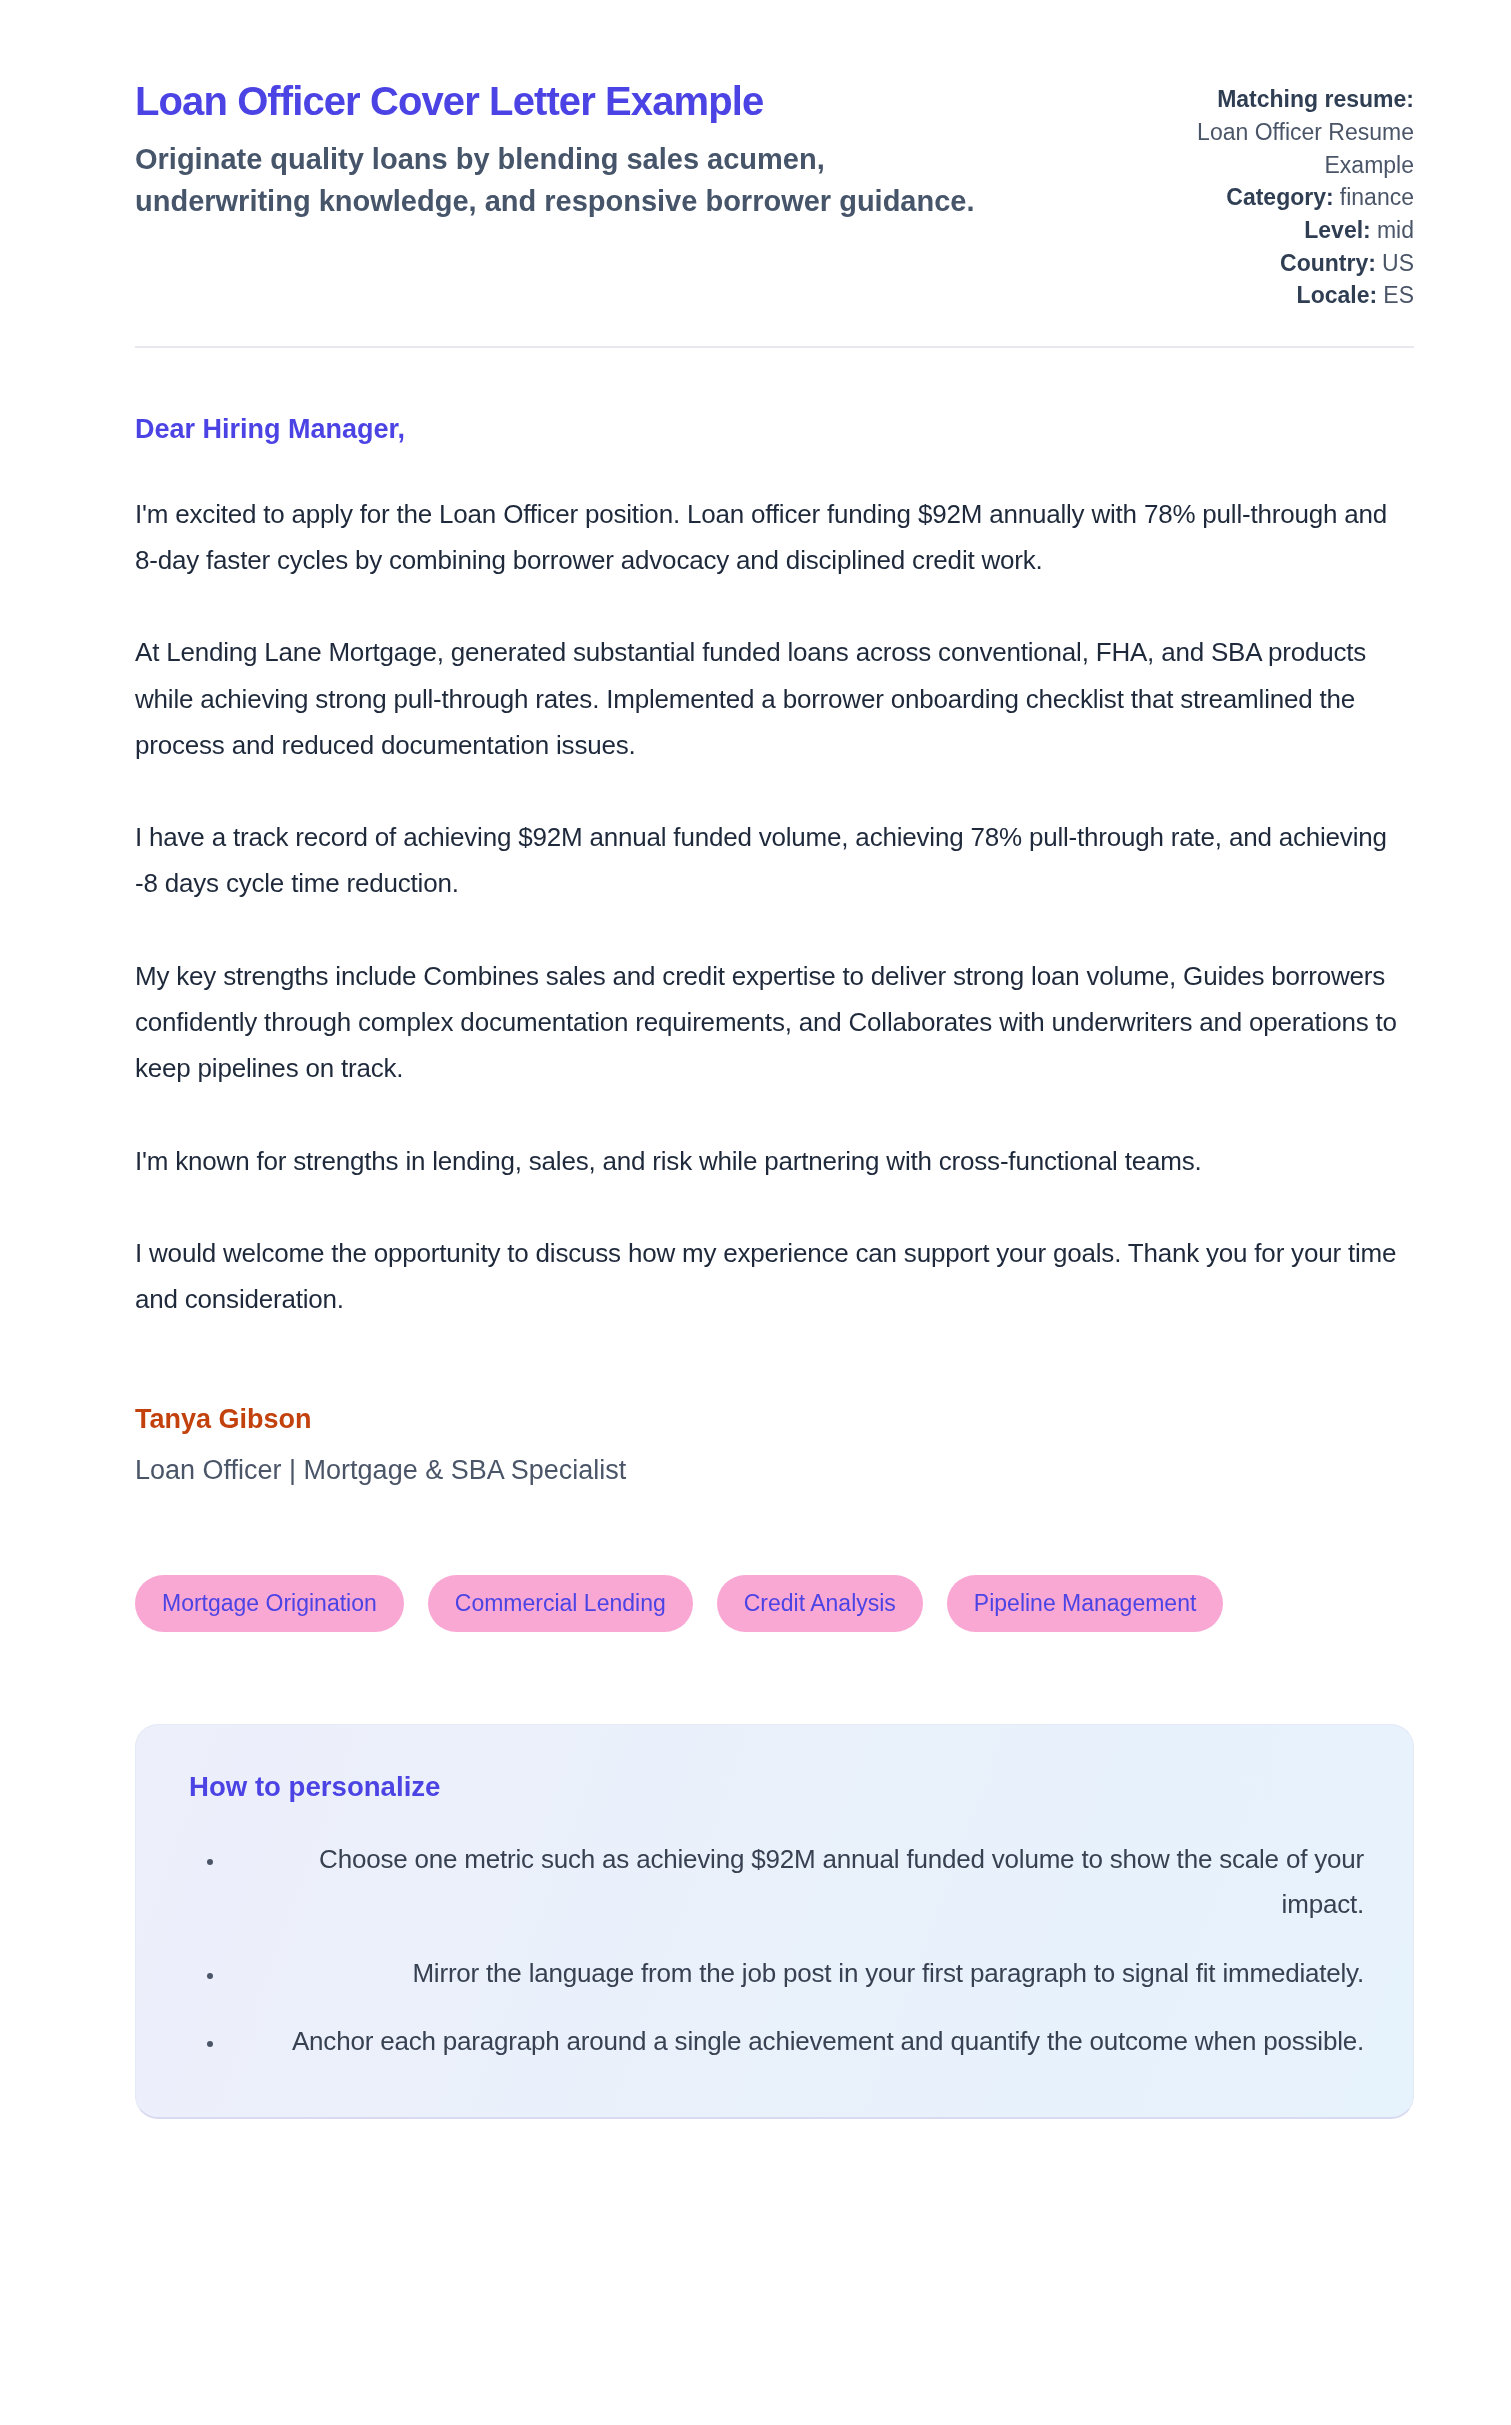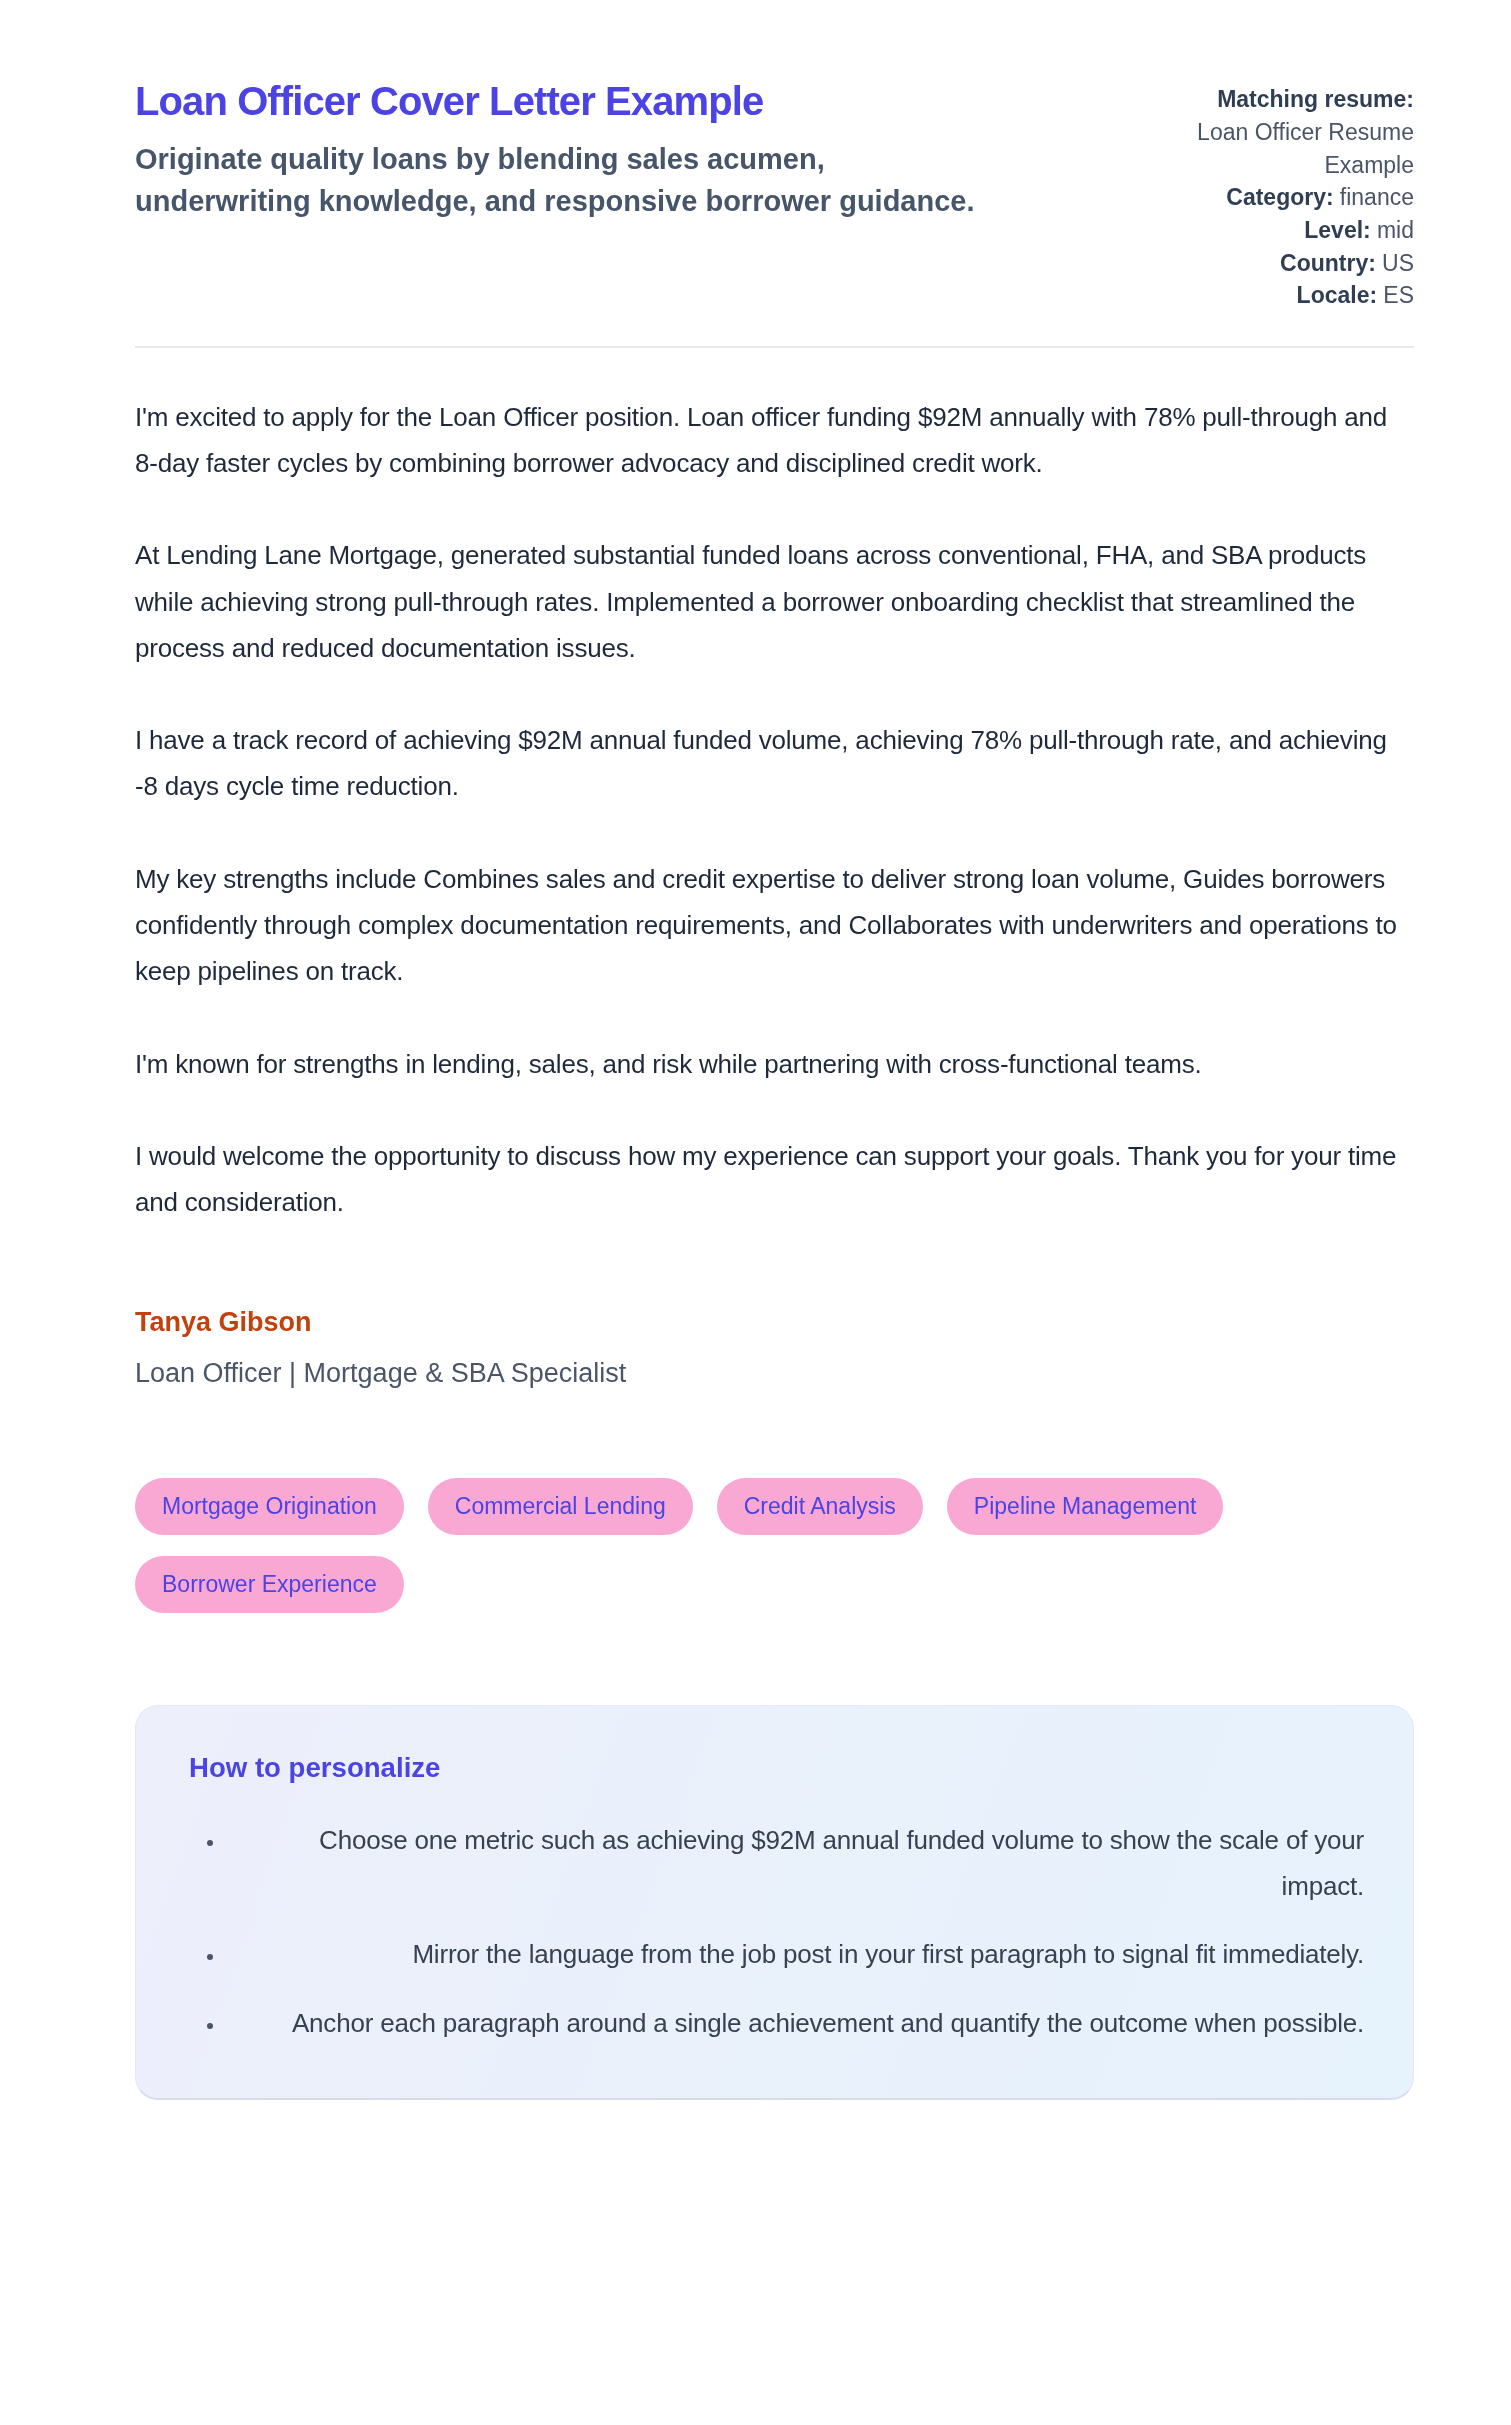--- a/index.html
+++ b/index.html
@@ -153,37 +153,37 @@
       </div>
       <div>
         <span class="meta-label">Locale:</span><span>ES</span>
       </div>
     </aside>
   </header>
 
   <hr class="divider">
 
   <main>
+    <p class="greeting">Dear Hiring Manager,</p>
 
     <p class="para">I'm excited to apply for the Loan Officer position. Loan officer funding $92M annually with 78% pull-through and 8-day faster cycles by combining borrower advocacy and disciplined credit work.</p>
     <p class="para">At Lending Lane Mortgage, generated substantial funded loans across conventional, FHA, and SBA products while achieving strong pull-through rates. Implemented a borrower onboarding checklist that streamlined the process and reduced documentation issues.</p>
     <p class="para">I have a track record of achieving $92M annual funded volume, achieving 78% pull-through rate, and achieving -8 days cycle time reduction.</p>
     <p class="para">My key strengths include Combines sales and credit expertise to deliver strong loan volume, Guides borrowers confidently through complex documentation requirements, and Collaborates with underwriters and operations to keep pipelines on track.</p>
     <p class="para">I'm known for strengths in lending, sales, and risk while partnering with cross-functional teams.</p>
     <p class="para">I would welcome the opportunity to discuss how my experience can support your goals. Thank you for your time and consideration.</p>
 
     <p class="sig-name">Tanya Gibson</p>
     <p class="sig-role">Loan Officer | Mortgage &amp; SBA Specialist</p>
 
     <div class="skills">
       <span class="pill">Mortgage Origination</span>
       <span class="pill">Commercial Lending</span>
       <span class="pill">Credit Analysis</span>
       <span class="pill">Pipeline Management</span>
-      <span class="pill">Borrower Experience</span>
     </div>
 
     <section class="tips-box">
       <h2>How to personalize</h2>
       <ul>
         <li>Choose one metric such as achieving $92M annual funded volume to show the scale of your impact.</li>
         <li>Mirror the language from the job post in your first paragraph to signal fit immediately.</li>
         <li>Anchor each paragraph around a single achievement and quantify the outcome when possible.</li>
       </ul>
     </section>

